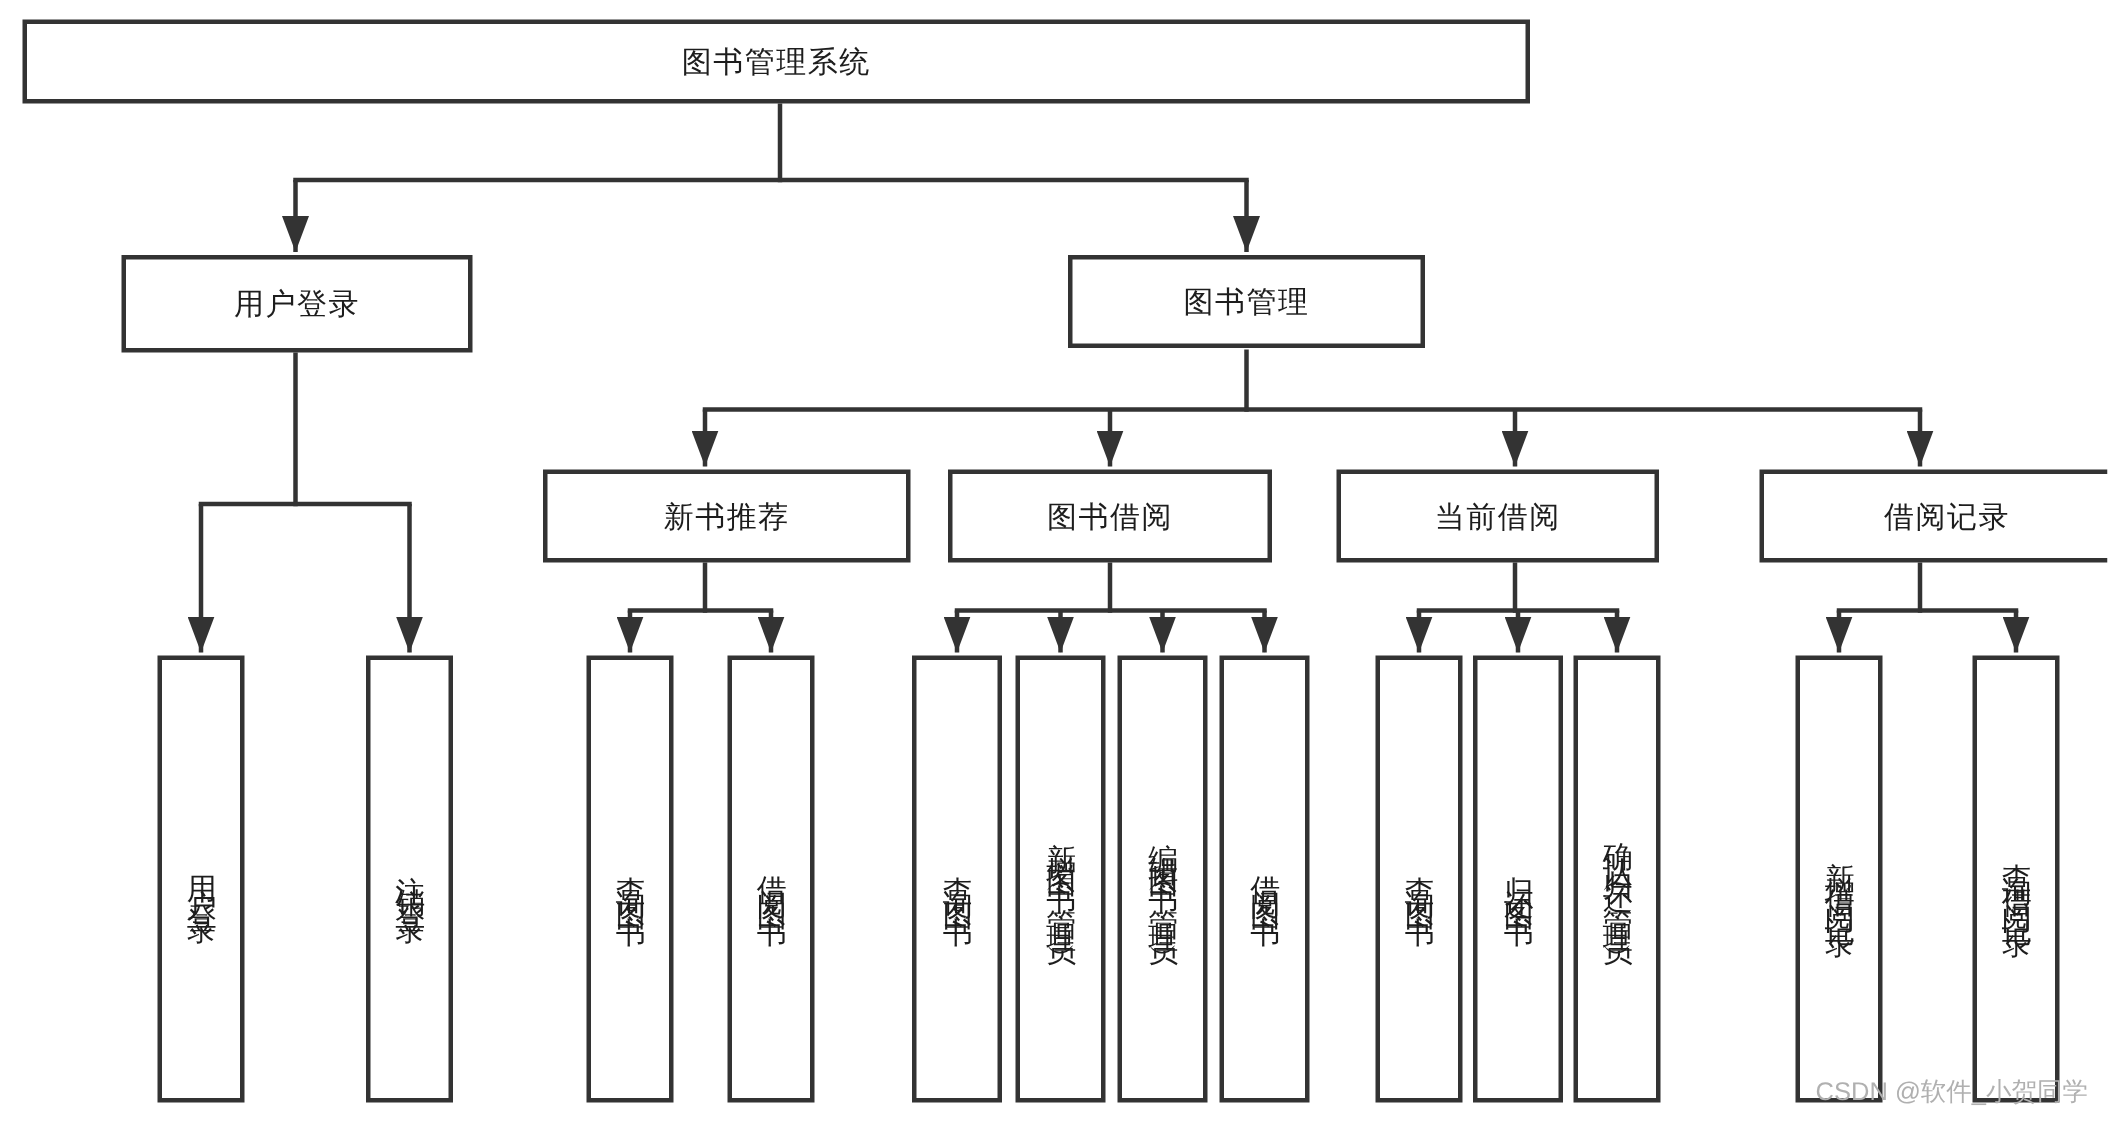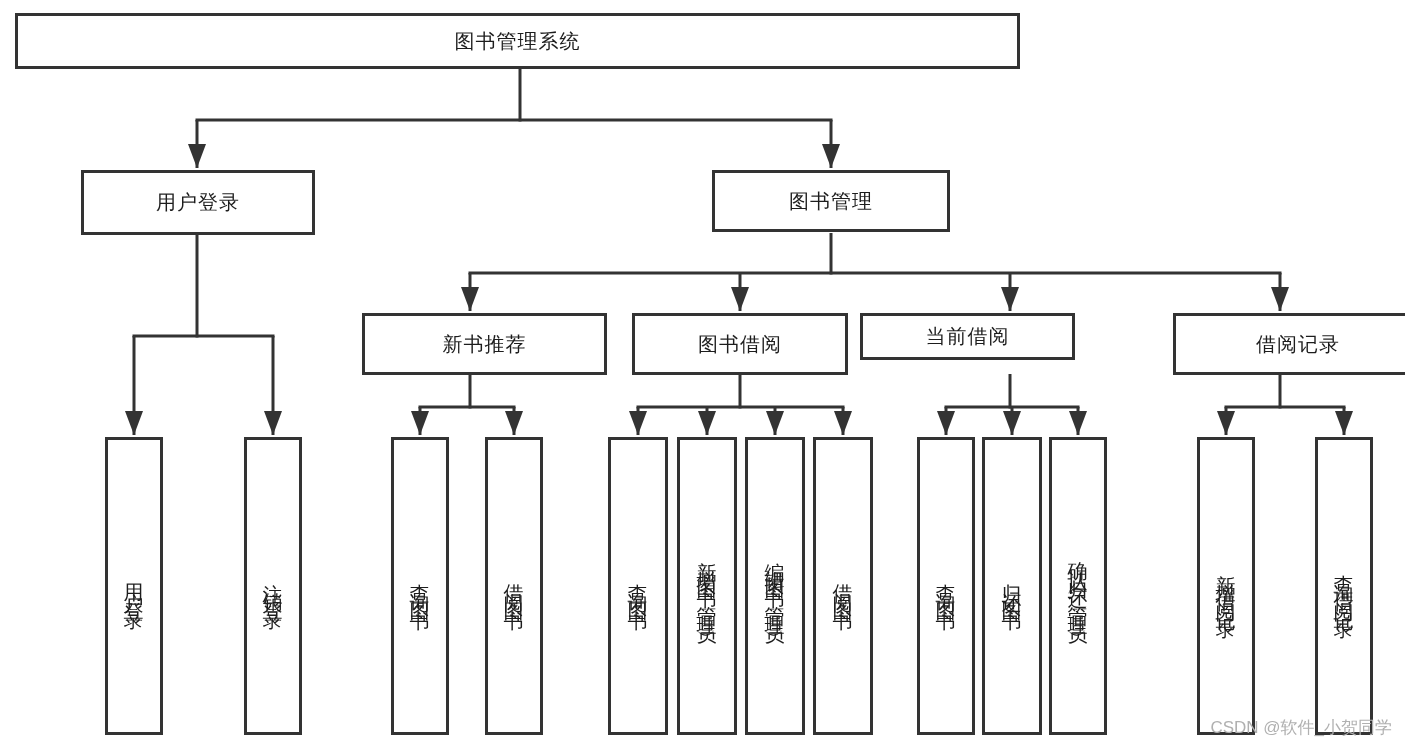--- a/index.html
+++ b/index.html
@@ -137,21 +137,21 @@
   <div class="box hbox" style="left:712px;top:170px;width:238px;height:62px">
     <span>图书管理</span>
   </div>
 
   <div class="box hbox" style="left:362px;top:313px;width:245px;height:62px">
     <span>新书推荐</span>
   </div>
   <div class="box hbox" style="left:632px;top:313px;width:216px;height:62px">
     <span>图书借阅</span>
   </div>
-  <div class="box hbox" style="left:860px;top:313px;width:215px;height:47px">
+  <div class="box hbox" style="left:891px;top:313px;width:215px;height:62px">
     <span>当前借阅</span>
   </div>
   <div class="box hbox" style="left:1173px;top:313px;width:250px;height:62px">
     <span>借阅记录</span>
   </div>
 
   <div class="box vbox" style="left:105px;top:437px;width:58px;height:298px">
     <span>用户登录</span>
   </div>
   <div class="box vbox" style="left:244px;top:437px;width:58px;height:298px">

